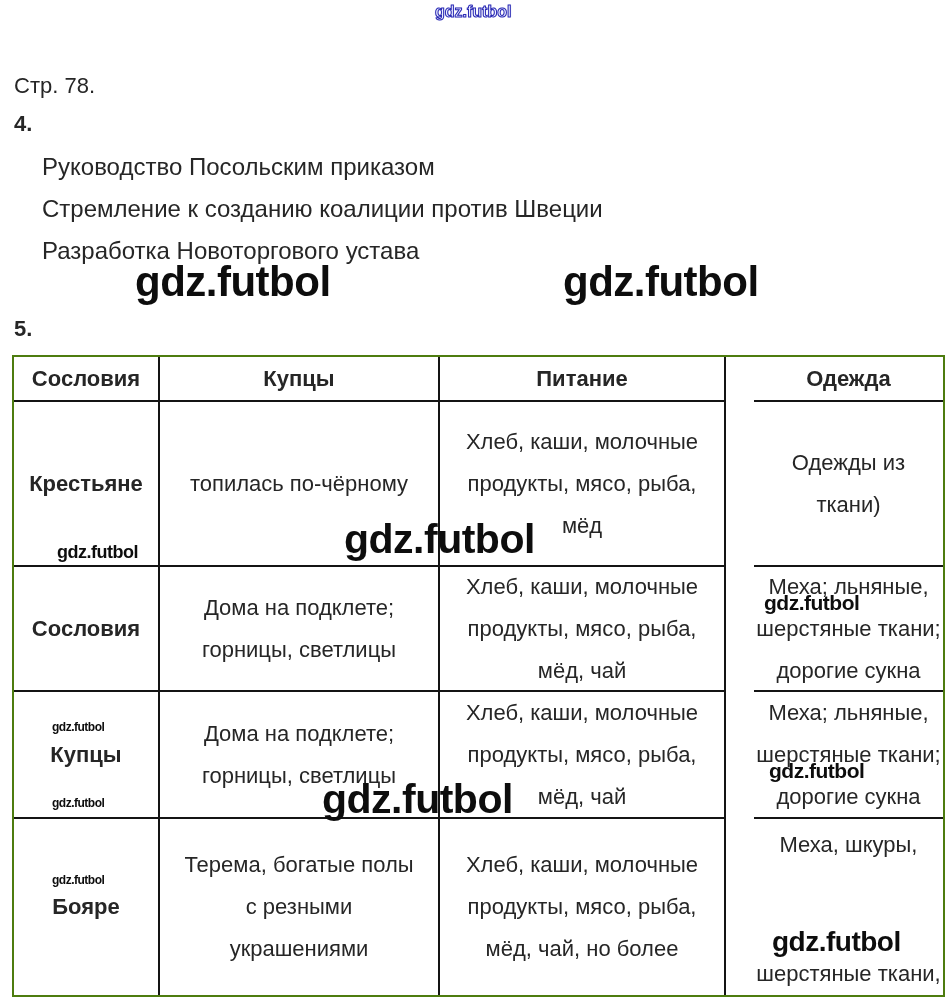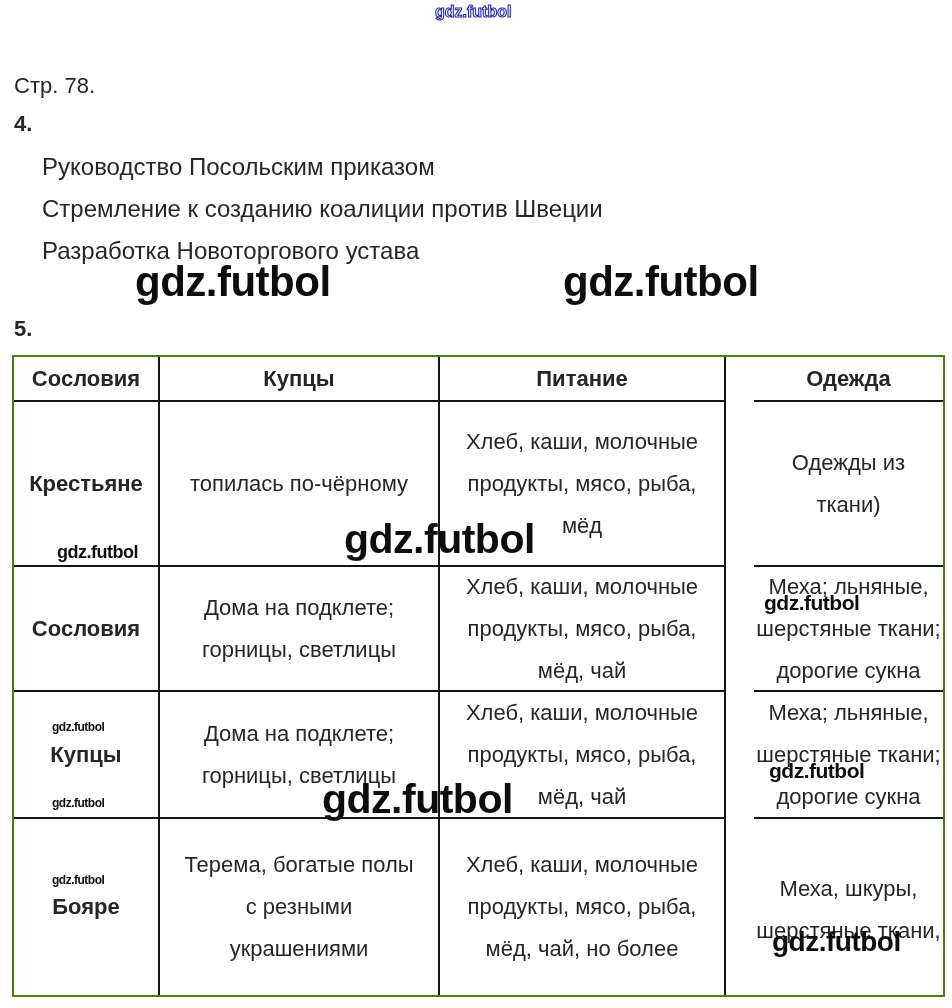--- a/index.html
+++ b/index.html
@@ -72,21 +72,21 @@
     align-items: center;
     text-align: center;
     font-size: 22px;
     line-height: 42px;
     overflow: hidden;
   }
   .cell.lc { border-right: none; margin-left: 28px; }
   .cell.lr { border-bottom: none; }
   .cell.hd { font-weight: 700; line-height: 26px; }
   .cell.est { font-weight: 700; }
-  .cell.top-sm { justify-content: center; padding-top: 5px; }
+  .cell.top-sm { justify-content: space-between; padding-top: 5px; }
   .ln { white-space: nowrap; }
 </style>
 </head>
 <body>
 
 <div class="page">
 
   <div class="abs wm wm-top">gdz.futbol</div>
 
   <div class="abs page-heading">Стр. 78.</div>

